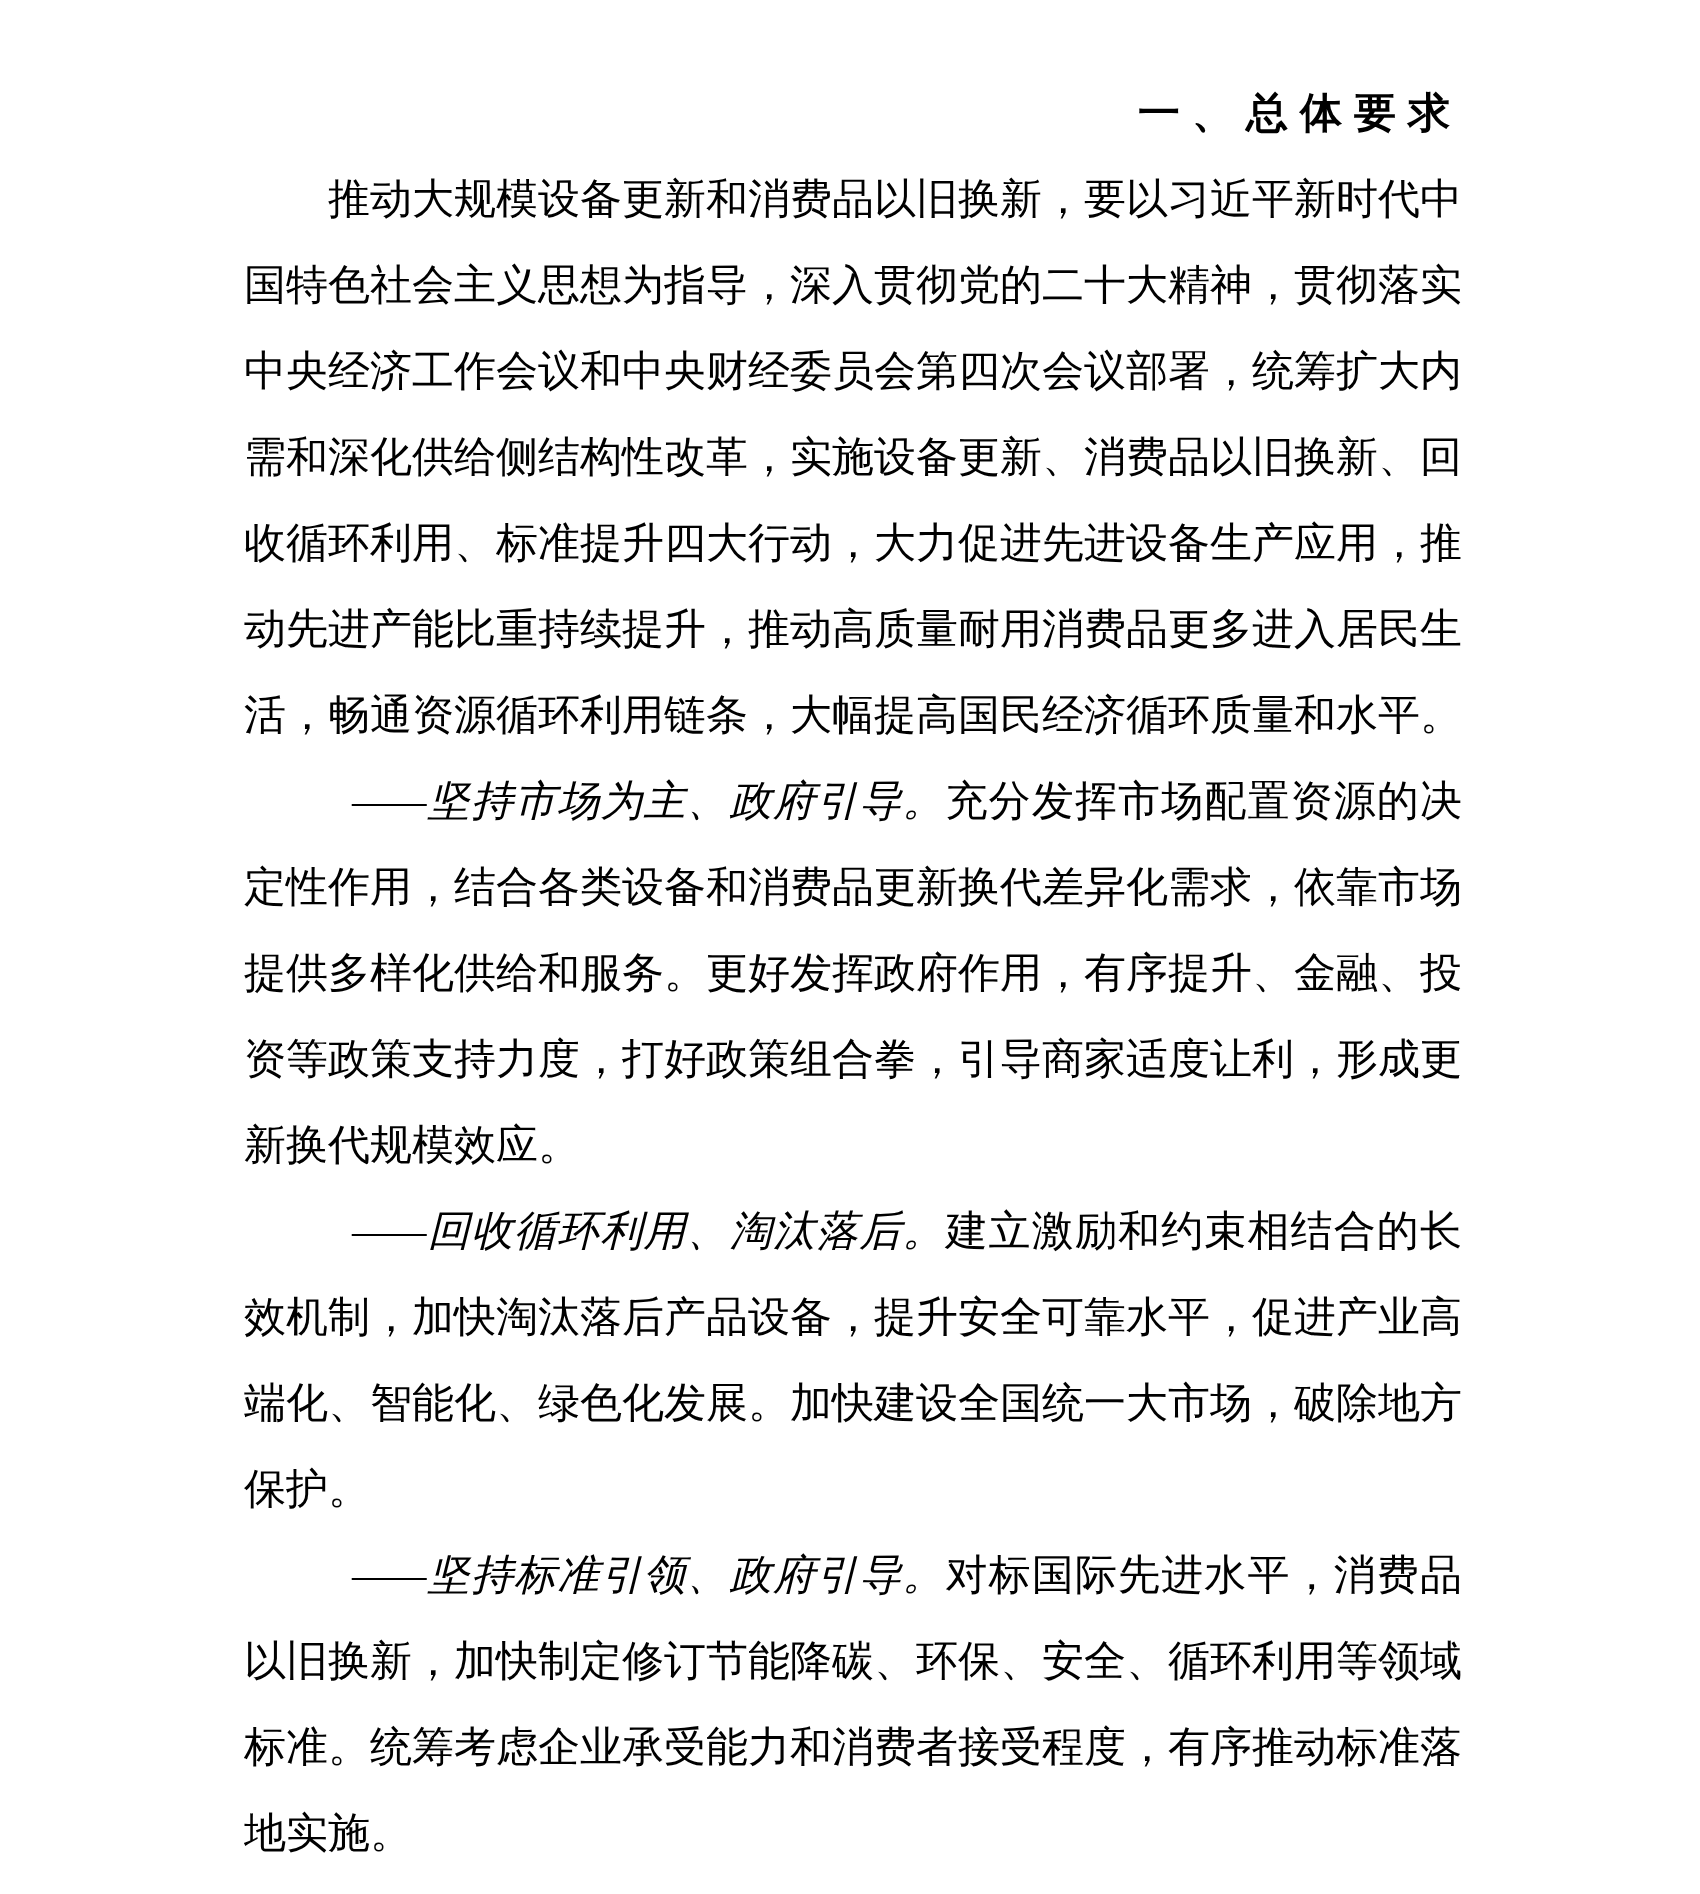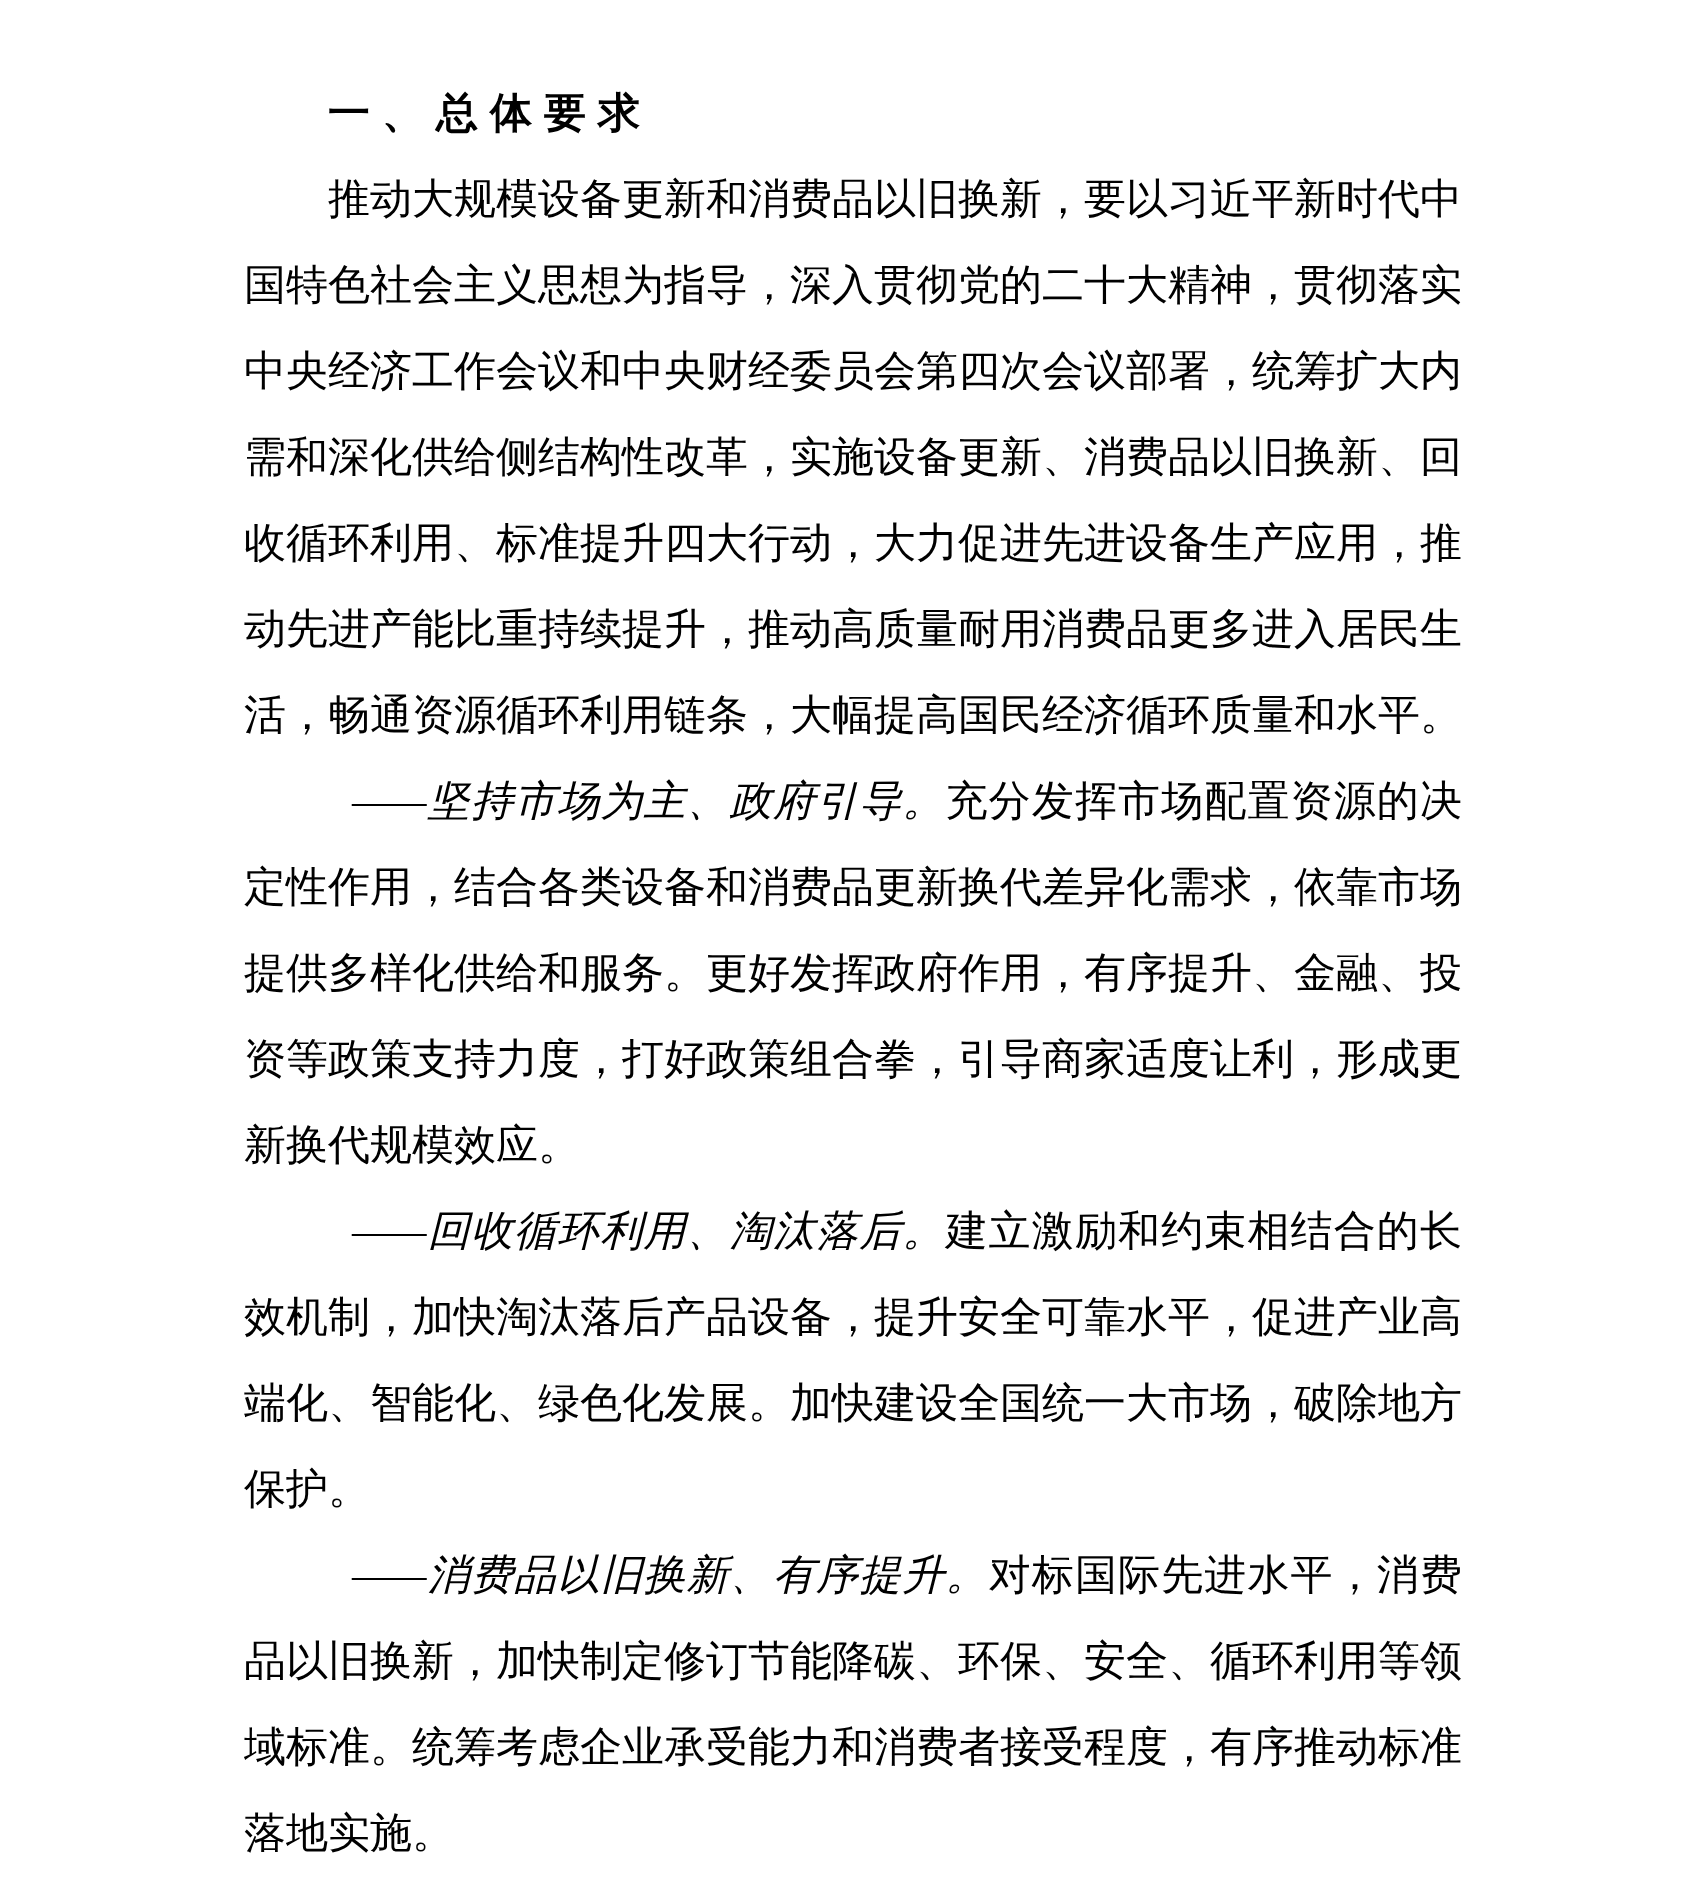--- a/index.html
+++ b/index.html
@@ -22,20 +22,21 @@
   }
   .heading {
     margin: 0;
     font-family: "Liberation Sans", "DejaVu Sans", sans-serif;
     font-weight: 700;
     font-size: 42px;
     line-height: 86px;
     letter-spacing: 12px;
     text-indent: 84px;
     white-space: nowrap;
+    text-align: right;
   }
   .para {
     margin: 0;
     text-align: justify;
     text-indent: 84px;
     line-break: strict;
   }
   .lead {
     font-style: italic;
     margin-left: 24px;
@@ -43,15 +44,15 @@
 </style>
 </head>
 <body>
 
 <div class="page">
   <h2 class="heading">一、总体要求</h2>
   <div id="paragraphs">
       <p class="para"><span>推动大规模设备更新和消费品以旧换新，要以习近平新时代中国特色社会主义思想为指导，深入贯彻党的二十大精神，贯彻落实中央经济工作会议和中央财经委员会第四次会议部署，统筹扩大内需和深化供给侧结构性改革，实施设备更新、消费品以旧换新、回收循环利用、标准提升四大行动，大力促进先进设备生产应用，推动先进产能比重持续提升，推动高质量耐用消费品更多进入居民生活，畅通资源循环利用链条，大幅提高国民经济循环质量和水平。</span></p>
       <p class="para"><span class="lead">——坚持市场为主、政府引导。</span><span>充分发挥市场配置资源的决定性作用，结合各类设备和消费品更新换代差异化需求，依靠市场提供多样化供给和服务。更好发挥政府作用，有序提升、金融、投资等政策支持力度，打好政策组合拳，引导商家适度让利，形成更新换代规模效应。</span></p>
       <p class="para"><span class="lead">——回收循环利用、淘汰落后。</span><span>建立激励和约束相结合的长效机制，加快淘汰落后产品设备，提升安全可靠水平，促进产业高端化、智能化、绿色化发展。加快建设全国统一大市场，破除地方保护。</span></p>
-      <p class="para"><span class="lead">——消费品以旧换新、有序提升。</span><span>对标国际先进水平，消费品以旧换新，加快制定修订节能降碳、环保、安全、循环利用等领域标准。统筹考虑企业承受能力和消费者接受程度，有序推动标准落地实施。</span></p>
+      <p class="para"><span class="lead">——坚持标准引领、政府引导。</span><span>对标国际先进水平，消费品以旧换新，加快制定修订节能降碳、环保、安全、循环利用等领域标准。统筹考虑企业承受能力和消费者接受程度，有序推动标准落地实施。</span></p>
     </div>
 </div>
 
 </body></html>

